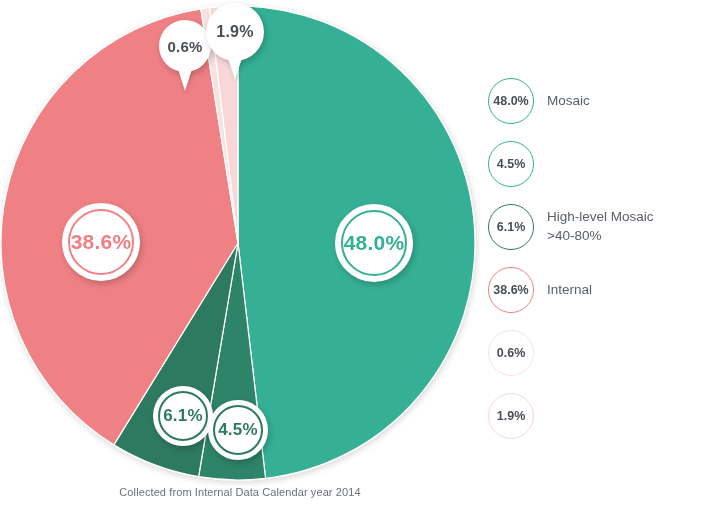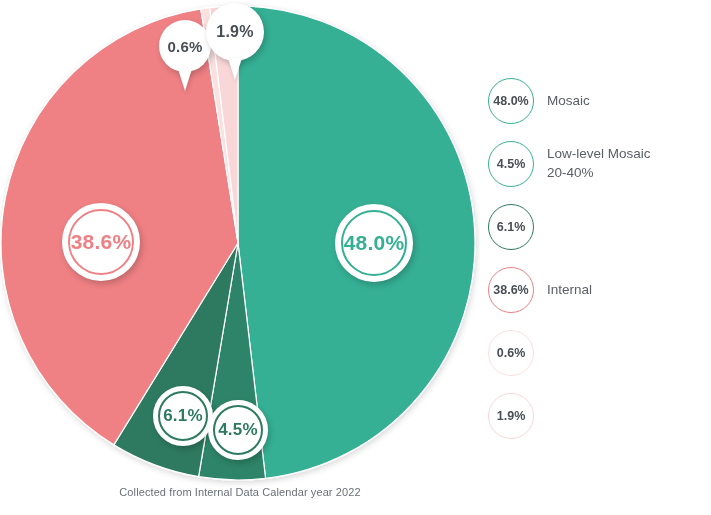--- a/index.html
+++ b/index.html
@@ -194,35 +194,35 @@
     <div class="pie-label small" style="left:159px; top:20px;">
       <span class="tail"></span>
       <span class="txt">0.6%</span>
     </div>
 
     <div class="pie-label small" style="left:206px; top:3px; width:58px; height:58px; font-size:16px;">
       <span class="tail"></span>
       <span class="txt">1.9%</span>
     </div>
 
-    <div class="caption">Collected from Internal Data Calendar year 2022</div>
+    <div class="caption">Collected from Internal Data Calendar year 2014</div>
   </div>
 
   <div class="legend" id="legend">
       <div class="legend-item">
         <div class="legend-badge" style="border-color: rgb(53, 176, 148);">48.0%</div>
         <div class="legend-label">Mosaic</div>
       </div>
       <div class="legend-item">
         <div class="legend-badge" style="border-color: rgb(53, 176, 148);">4.5%</div>
-        <div class="legend-label">Low-level Mosaic
-20-40%</div>
       </div>
       <div class="legend-item">
         <div class="legend-badge" style="border-color: rgb(46, 122, 97);">6.1%</div>
+        <div class="legend-label">High-level Mosaic
+&gt;40-80%</div>
       </div>
       <div class="legend-item">
         <div class="legend-badge" style="border-color: rgb(239, 128, 132);">38.6%</div>
         <div class="legend-label">Internal</div>
       </div>
       <div class="legend-item">
         <div class="legend-badge" style="border-color: rgb(251, 224, 224);">0.6%</div>
       </div>
       <div class="legend-item">
         <div class="legend-badge" style="border-color: rgb(249, 215, 217);">1.9%</div>

